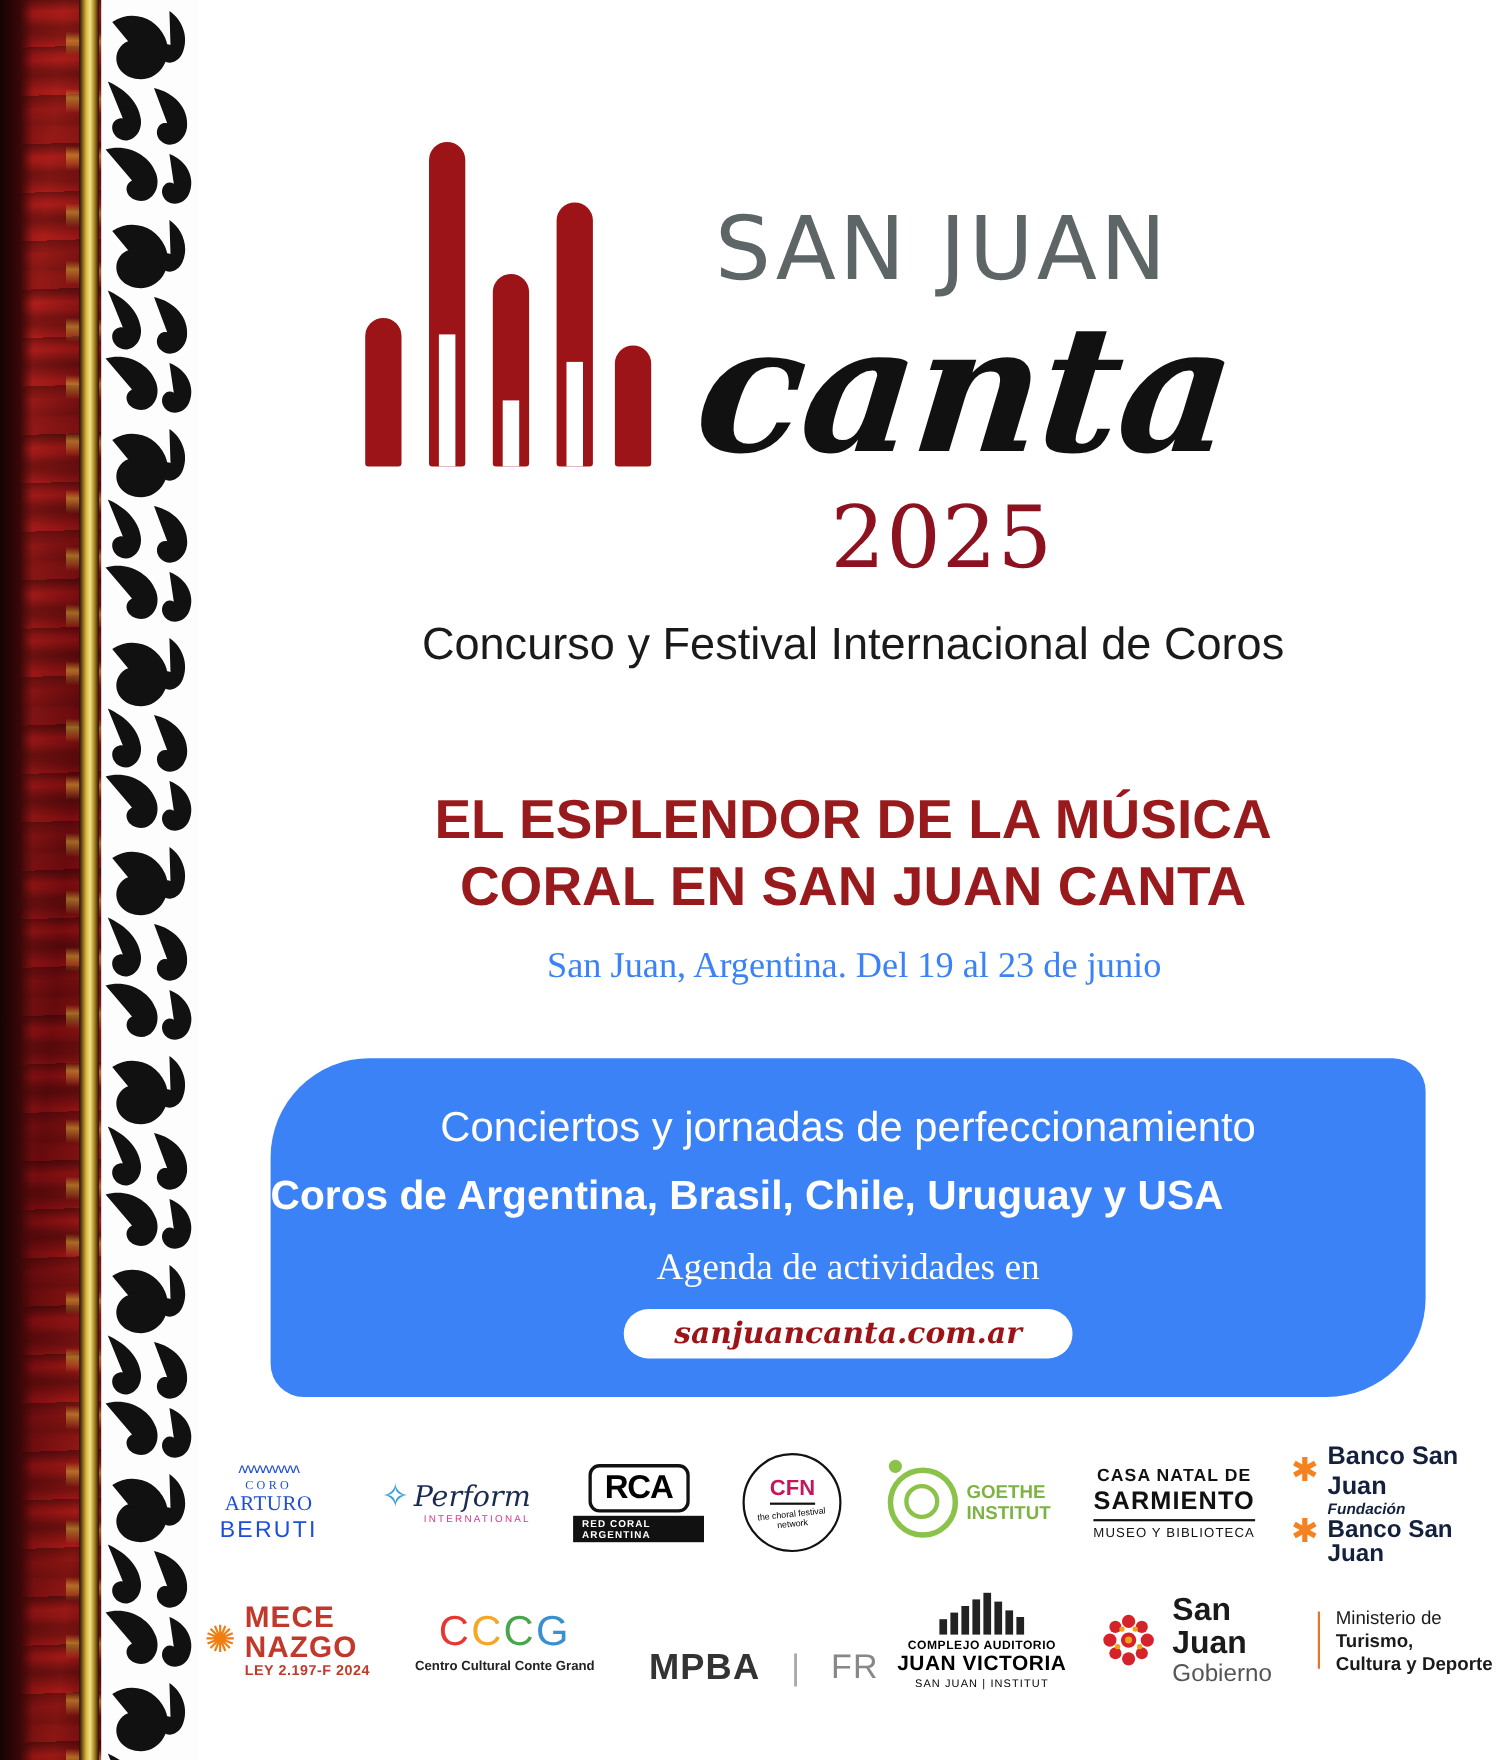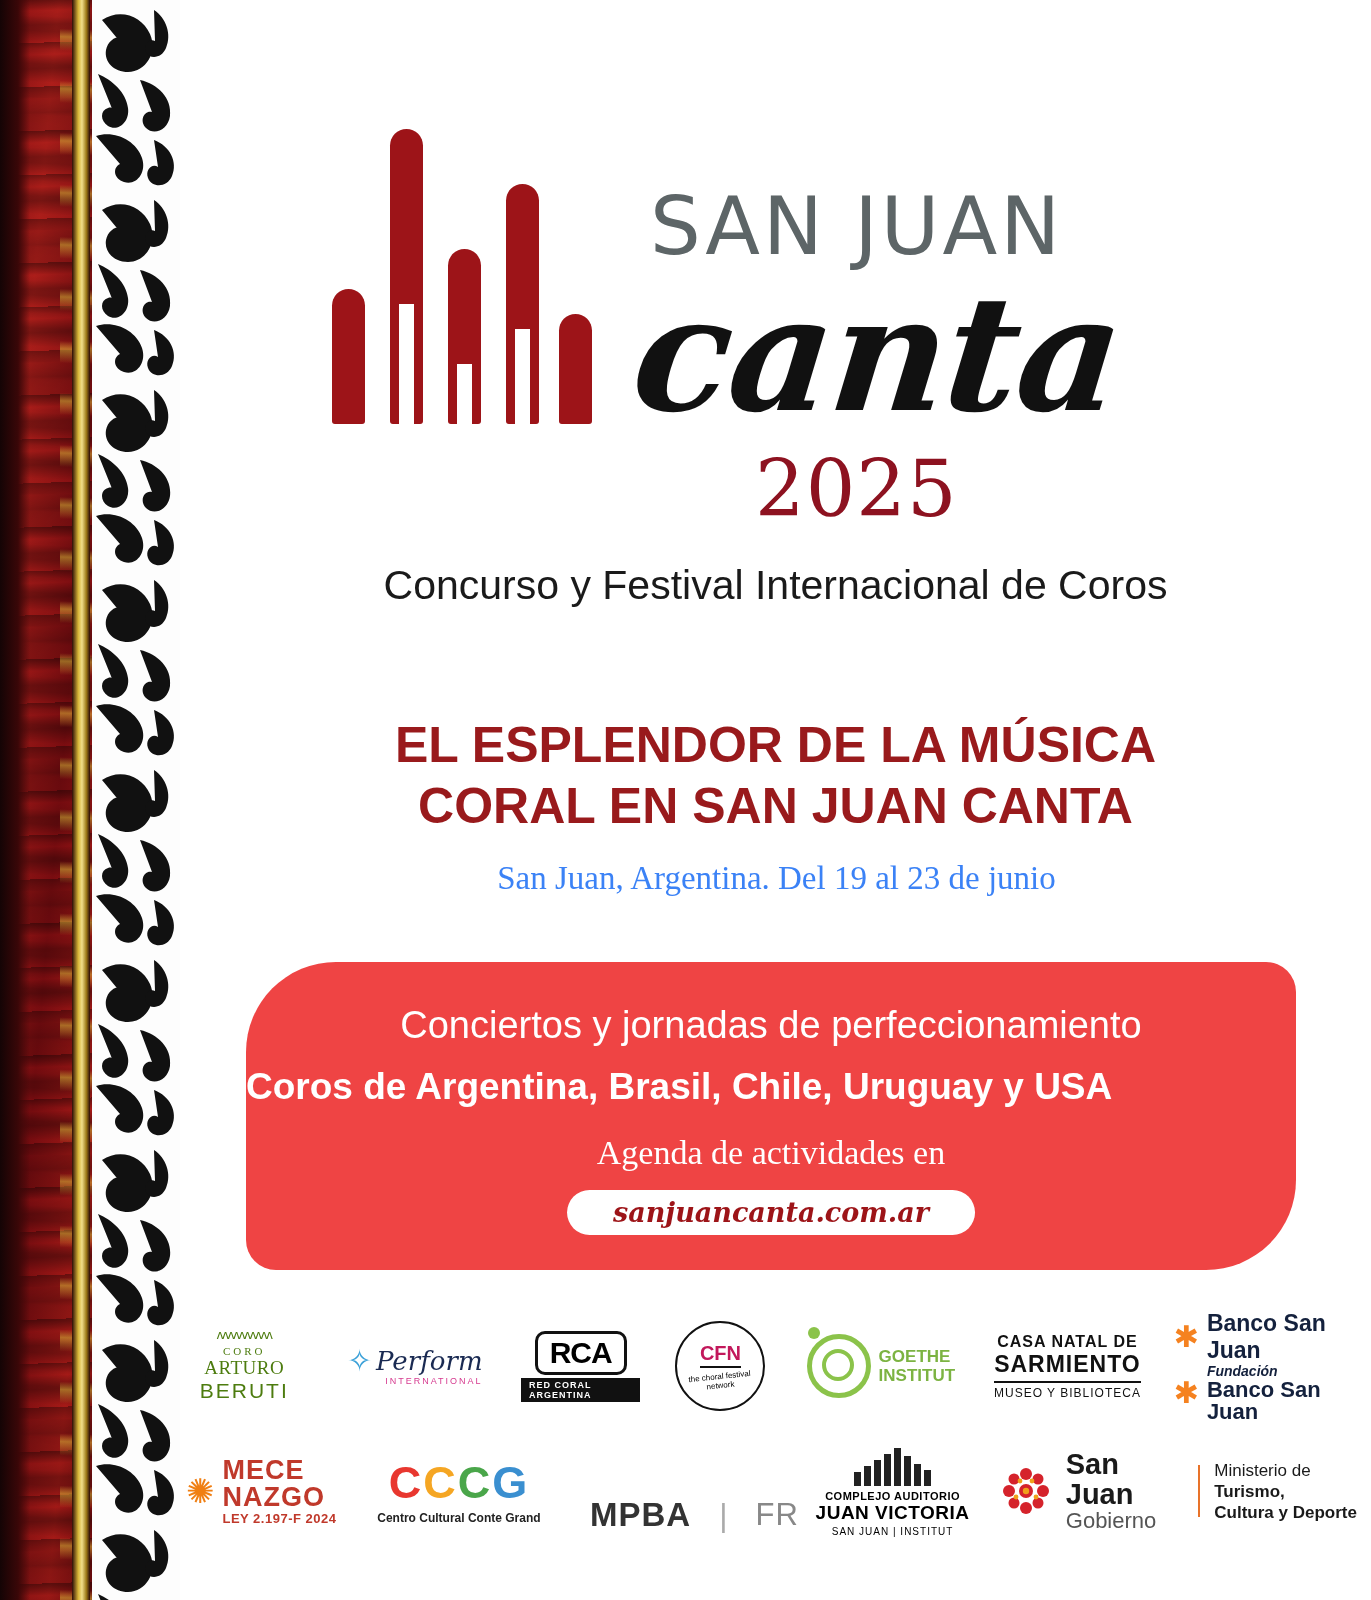--- a/index.html
+++ b/index.html
@@ -170,21 +170,21 @@
     font-size: 33px;
     color: #3b82f6;
   }
 
   
   .red-panel {
     position: absolute;
     left: 66px; top: 962px;
     width: 1050px;
     height: 308px;
-    background: #ef4444;
+    background: #3b82f6;
     border-radius: 90px 30px 90px 30px;
     color: #ffffff;
   }
   .rp-line1 {
     position: absolute;
     left: 0; top: 42px;
     width: 100%;
     text-align: center;
     font-family: "Liberation Sans", sans-serif;
     font-size: 38px;
@@ -237,21 +237,21 @@
   .sponsor-row.r1 { height: 108px; }
   .sponsor-row.r2 { height: 118px; margin-top: 12px; }
   .sp {
     display: flex;
     align-items: center;
     justify-content: center;
     position: relative;
   }
 
   
-  .sp-beruti { flex-direction: column; width: 140px; color: #4d7c0f; }
+  .sp-beruti { flex-direction: column; width: 140px; color: #1d4ed8; }
   .sp-beruti .figs { font-size: 13px; letter-spacing: -1px; line-height: 10px; }
   .sp-beruti .t1 { font-family: "Liberation Serif", serif; font-size: 11px; letter-spacing: 3px; margin-top: 5px; }
   .sp-beruti .t2 { font-family: "Liberation Serif", serif; font-size: 19px; letter-spacing: 0.5px; }
   .sp-beruti .t3 { font-family: Liberation Sans, sans-serif; font-size: 21px; letter-spacing: 2px; }
 
   
   .sp-perform { width: 175px; }
   .sp-perform .pf-word { font-family: "DejaVu Serif", serif; font-style: italic; font-size: 26px; color: #1a2a52; }
   .sp-perform .pf-sub { font-family: "Liberation Sans", sans-serif; font-size: 9px; letter-spacing: 2px; color: #d63a8f; text-align: right; }
 
@@ -296,21 +296,21 @@
   
   .sp-mece { width: 175px; gap: 8px; }
   .mece-flower { color: #f07f13; font-size: 34px; line-height: 30px; }
   .mece-txt { color: #c0392b; }
   .mece-1 { font-family: "Liberation Sans", sans-serif; font-weight: bold; font-size: 27px; letter-spacing: 1px; line-height: 27px; }
   .mece-2 { font-family: "Liberation Sans", sans-serif; font-weight: bold; font-size: 27px; letter-spacing: 1px; line-height: 27px; }
   .mece-3 { font-family: "Liberation Sans", sans-serif; font-weight: bold; font-size: 13px; letter-spacing: 0.5px; }
 
   
   .sp-cccg { width: 195px; flex-direction: column; }
-  .cccg-letters { font-family: "Liberation Sans", sans-serif; font-weight: bold; font-size: 45px; letter-spacing: 2px; }
+  .cccg-letters { font-family: "Liberation Sans", sans-serif; font-weight: normal; font-size: 38px; letter-spacing: 2px; }
   .cccg-letters span:nth-child(1) { color: #e8372f; }
   .cccg-letters span:nth-child(2) { color: #f5a623; }
   .cccg-letters span:nth-child(3) { color: #4aa64a; }
   .cccg-letters span:nth-child(4) { color: #3a8fd0; }
   .cccg-sub { font-family: "Liberation Sans", sans-serif; font-weight: bold; font-size: 12px; color: #222; margin-top: 2px; }
 
   
   .sp-mpba { width: 210px; gap: 28px; margin-top: 48px; }
   .mpba-dot { width: 34px; height: 34px; border-radius: 50%; background: #f5a623; }
   .mpba-t { font-family: "Liberation Sans", sans-serif; font-weight: bold; font-size: 33px; color: #333; letter-spacing: 1px; }

